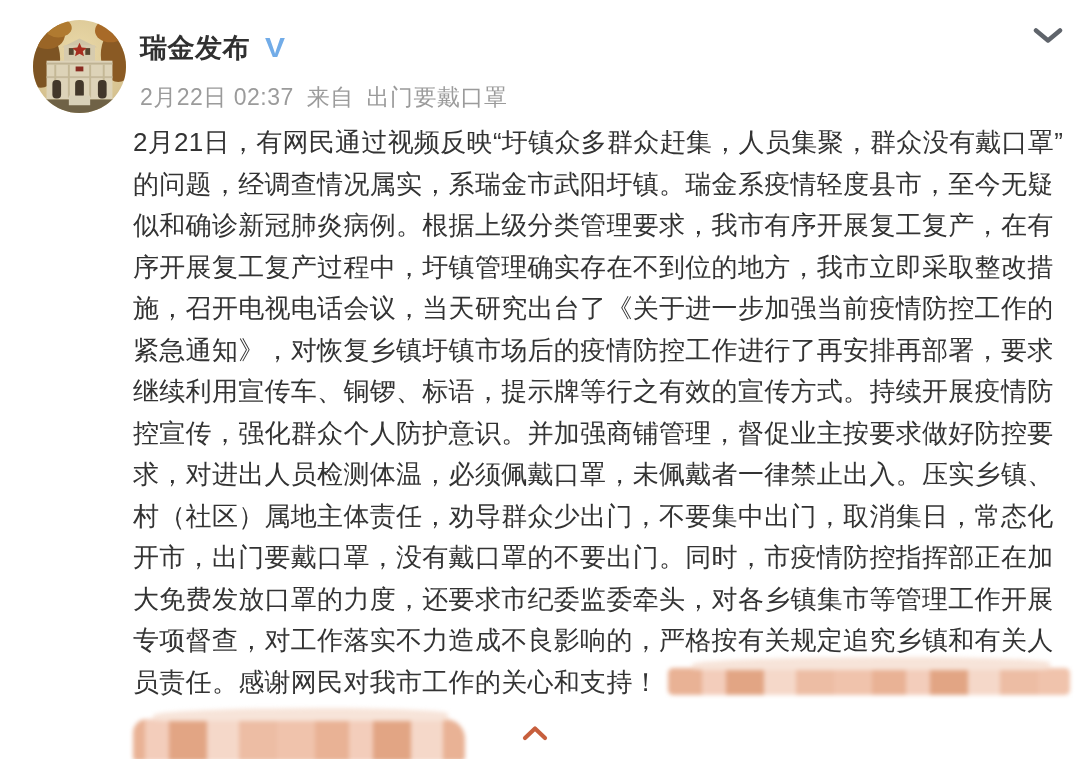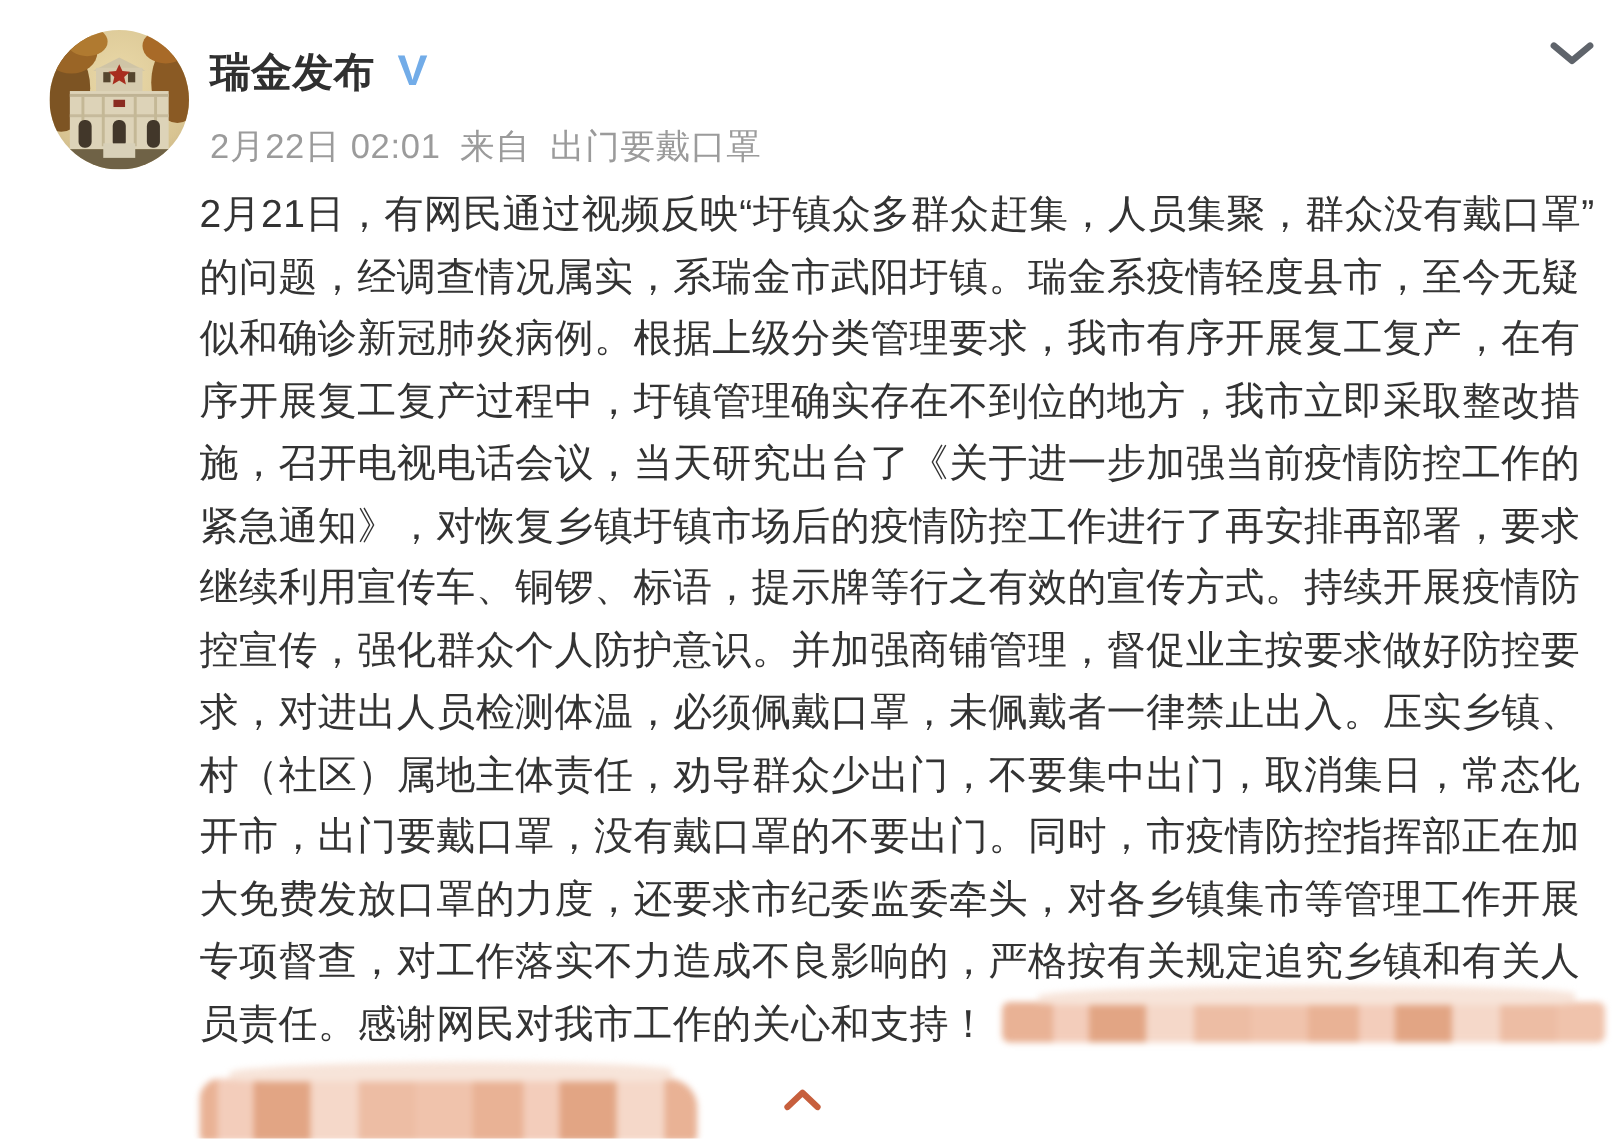--- a/index.html
+++ b/index.html
@@ -172,21 +172,21 @@
       <rect x="37" y="78" width="22" height="10" fill="#d8d0b8"></rect>
     </svg>
   </div>
 
   <div class="author-row">
     <span class="author-name">瑞金发布</span>
     <span class="verified-v">V</span>
   </div>
 
   <div class="meta-row">
-    <span>2月22日 02:01</span>
+    <span>2月22日 02:37</span>
     <span>来自</span>
     <span class="meta-source">出门要戴口罩</span>
   </div>
 
   <div class="chevron-down">
     <svg viewBox="0 0 30 18" width="30" height="18">
       <polyline points="3,3.5 15,13.5 27,3.5" fill="none" stroke="#5f646b" stroke-width="4.5" stroke-linecap="round" stroke-linejoin="round"></polyline>
     </svg>
   </div>
 

